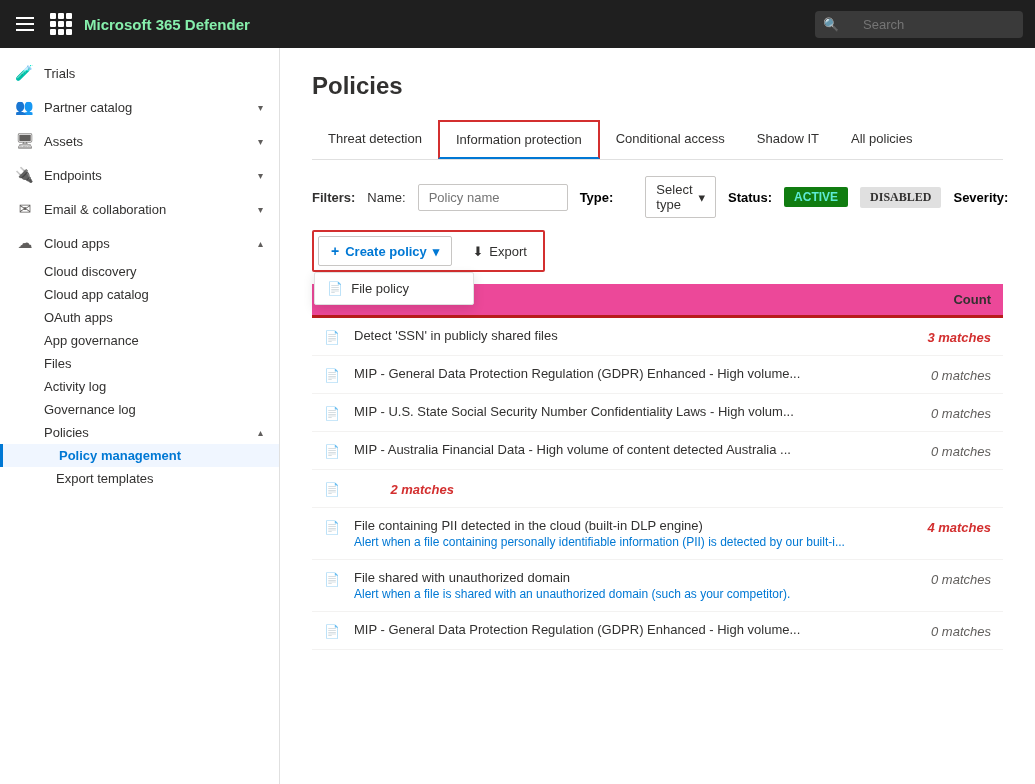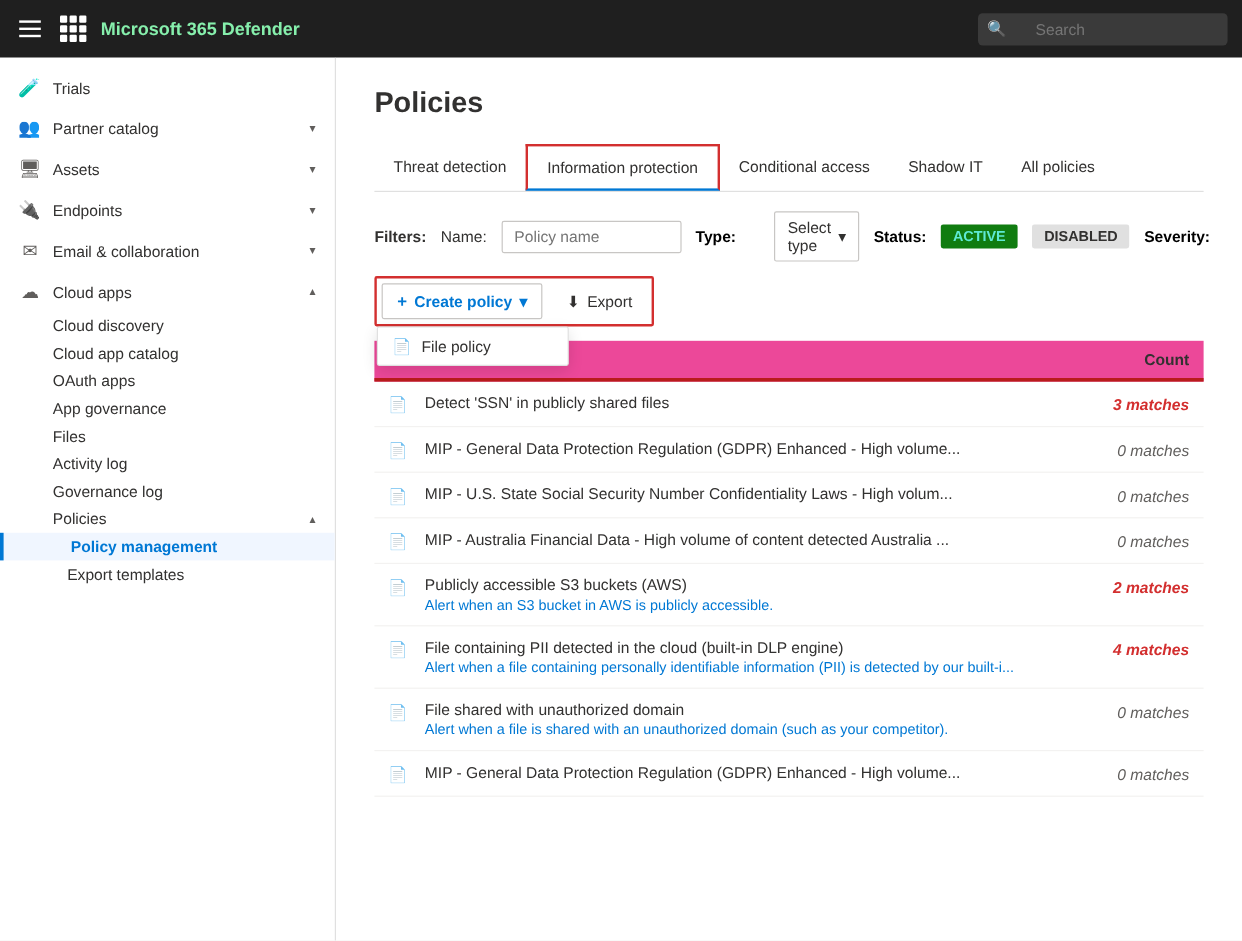--- a/index.html
+++ b/index.html
@@ -106,20 +106,21 @@
       cursor: pointer;
     }
     .status-disabled {
       background: #e0e0e0;
       color: #323130;
       padding: 3px 10px;
       border-radius: 2px;
       font-size: 12px;
       font-weight: 600;
       cursor: pointer;
+      font-family: Liberation Serif, serif;
     }
     .severity-indicator {
       width: 18px;
       height: 18px;
       background: #e77e00;
       border-radius: 2px;
     }
 
     
     .toolbar { display: flex; align-items: center; gap: 8px; margin-bottom: 0; position: relative; border: 2px solid #d32f2f; display: inline-flex; padding: 4px; border-radius: 2px; }
@@ -369,24 +370,20 @@
       <div class="table-row">
         <div class="row-icon">📄</div>
         <div class="row-name">
           <div class="row-name-main">MIP - Australia Financial Data - High volume of content detected Australia ...</div>
         </div>
         <div class="row-count count-zero">0 matches</div>
       </div>
 
       <div class="table-row">
         <div class="row-icon">📄</div>
-        <div class="row-name">
-          <div class="row-name-main">Publicly accessible S3 buckets (AWS)</div>
-          <div class="row-name-sub">Alert when an S3 bucket in AWS is publicly accessible.</div>
-        </div>
         <div class="row-count count-nonzero">2 matches</div>
       </div>
 
       <div class="table-row">
         <div class="row-icon">📄</div>
         <div class="row-name">
           <div class="row-name-main">File containing PII detected in the cloud (built-in DLP engine)</div>
           <div class="row-name-sub">Alert when a file containing personally identifiable information (PII) is detected by our built-i...</div>
         </div>
         <div class="row-count count-nonzero">4 matches</div>

